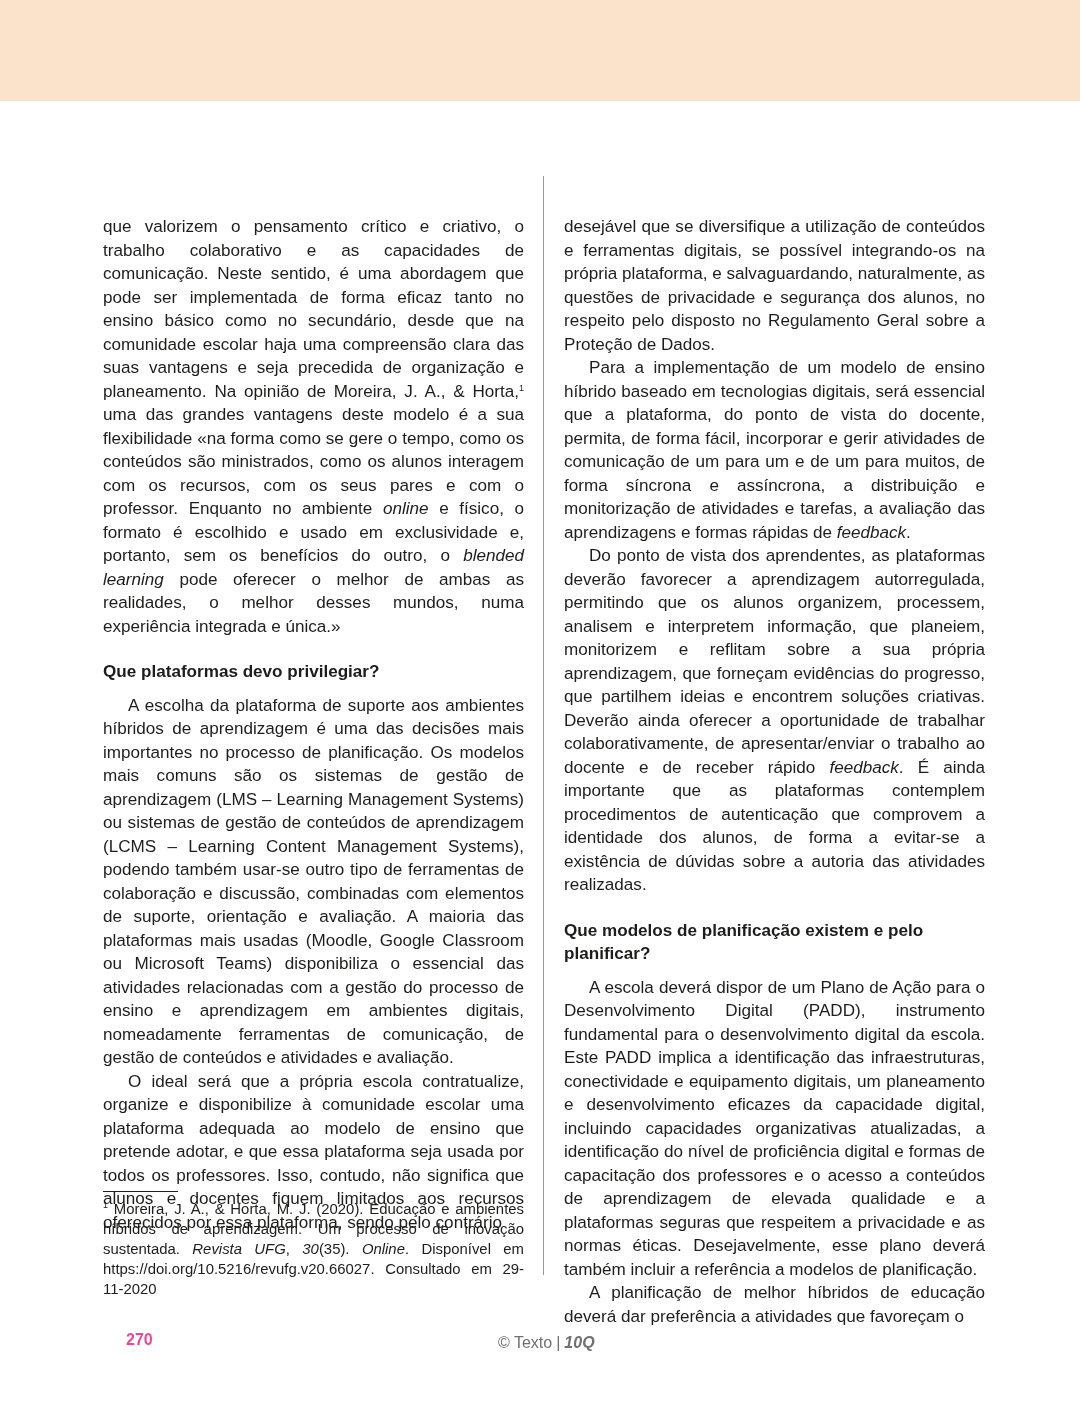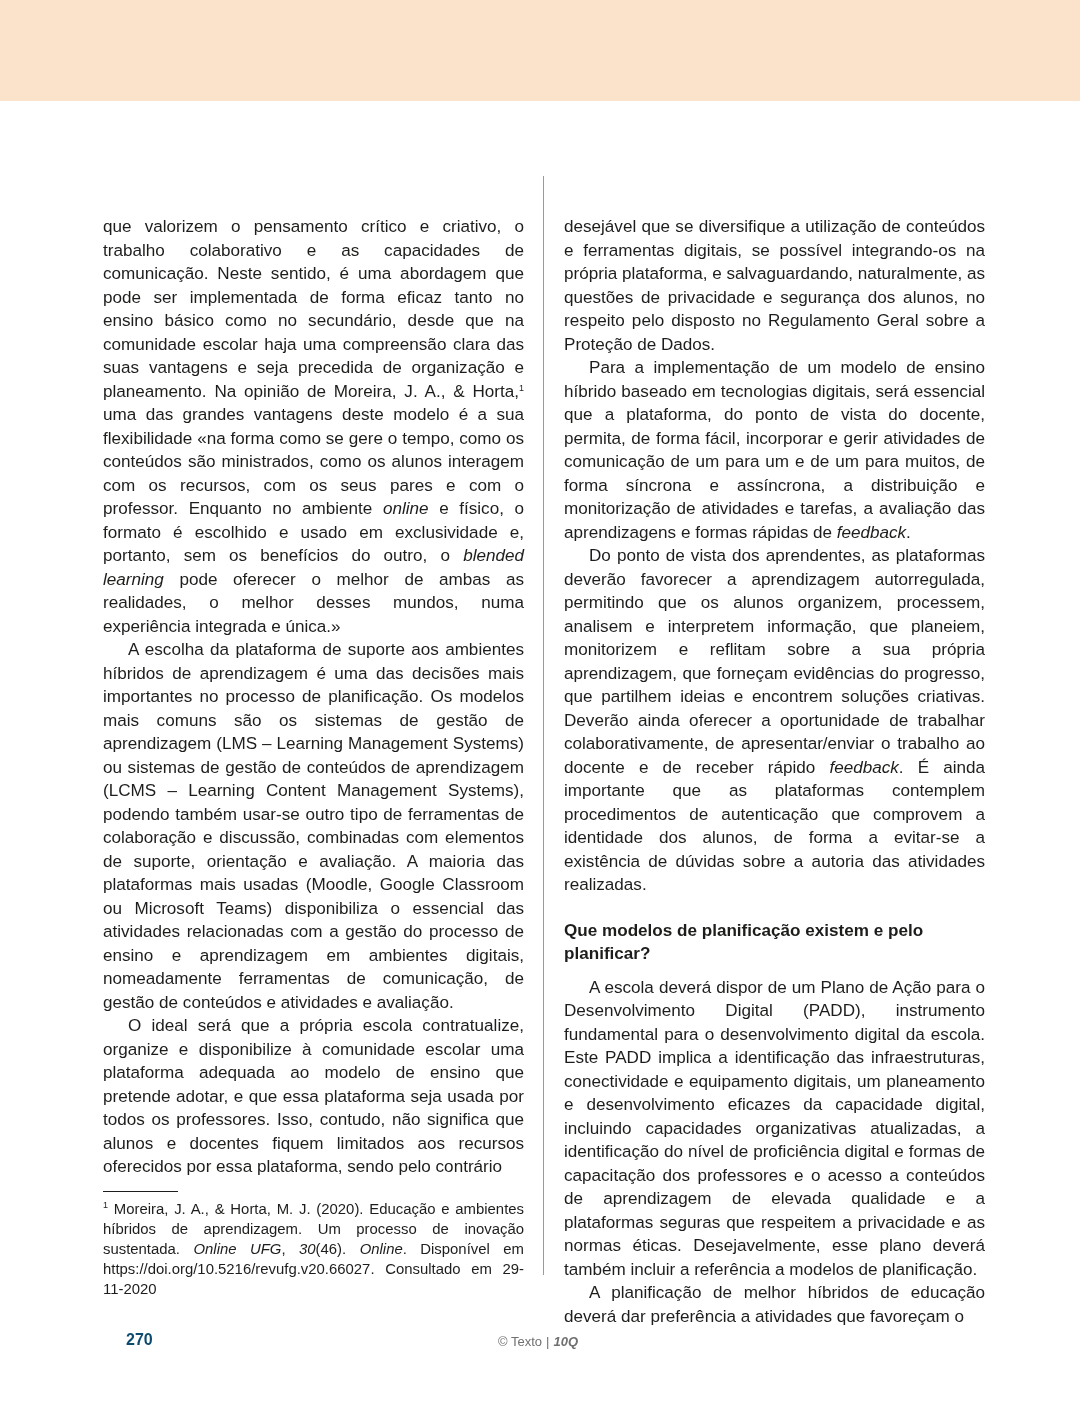--- a/index.html
+++ b/index.html
@@ -9,40 +9,41 @@
   .col { position:absolute; top:173px; font-size:17.1px; line-height:23.5px; text-align:justify;margin-top:42px; }
   .col-left { left:103px; width:421px; }
   .col-right { left:564px; width:421px; }
   .col p { margin:0; text-indent:0; }
   .col p.indent { text-indent:25px; }
   .col h2 { font-size:17.1px; font-weight:bold; margin:22px 0 10px 0; line-height:23.5px; text-align:left; }
   .divider { position:absolute; left:543px; top:176px; width:1px; height:1099px; background:#9a9a9a; }
   .fn-rule { position:absolute; left:103px; top:1191px; width:75px; height:1px; background:#1d1d1b; }
   .footnote { position:absolute; left:103px; top:1199px; width:421px; font-size:14.9px; line-height:20px; text-align:justify; }
   .footnote sup, .col sup { font-size:9px; vertical-align:6px; line-height:0; }
-  .page-number { position:absolute; left:126px; top:1331px; font-size:16px; font-weight:bold; color:#0c4a6e; }
-  .credit { position:absolute; left:498px; top:1334px; font-size:13px; color:#707070; }
+  .page-number { position:absolute; left:126px; top:1331px; font-size:16px; font-weight:bold; color:#ec4899; }
+  .credit { position:absolute; left:498px; top:1334px; font-size:16px; color:#707070; }
   .credit .bar { margin:0 4px; }
   .credit i { font-style:italic; font-weight:bold; }
 </style>
 </head>
 <body>
 
 <div class="top-band"></div>
 
 <div class="col col-left">
   <p><span>que valorizem o pensamento crítico e criativo, o trabalho colaborativo e as capacidades de comunicação. Neste sentido, é uma abordagem que pode ser implementada de forma eficaz tanto no ensino básico como no secundário, desde que na comunidade escolar haja uma compreensão clara das suas vantagens e seja precedida de organização e planeamento. Na opinião de Moreira, J. A., &amp; Horta,</span><sup>1</sup><span> uma das grandes vantagens deste modelo é a sua flexibilidade «na forma como se gere o tempo, como os conteúdos são ministrados, como os alunos interagem com os recursos, com os seus pares e com o professor. Enquanto no ambiente </span><i>online</i><span> e físico, o formato é escolhido e usado em exclusividade e, portanto, sem os benefícios do outro, o </span><i>blended learning</i><span> pode oferecer o melhor de ambas as realidades, o melhor desses mundos, numa experiência integrada e única.»</span></p>
+  <h2>Que plataformas devo privilegiar?</h2>
   <p class="indent">A escolha da plataforma de suporte aos ambientes híbridos de aprendizagem é uma das decisões mais importantes no processo de planificação. Os modelos mais comuns são os sistemas de gestão de aprendizagem (LMS – Learning Management Systems) ou sistemas de gestão de conteúdos de aprendizagem (LCMS – Learning Content Management Systems), podendo também usar-se outro tipo de ferramentas de colaboração e discussão, combinadas com elementos de suporte, orientação e avaliação. A maioria das plataformas mais usadas (Moodle, Google Classroom ou Microsoft Teams) disponibiliza o essencial das atividades relacionadas com a gestão do processo de ensino e aprendizagem em ambientes digitais, nomeadamente ferramentas de comunicação, de gestão de conteúdos e atividades e avaliação.</p>
   <p class="indent">O ideal será que a própria escola contratualize, organize e disponibilize à comunidade escolar uma plataforma adequada ao modelo de ensino que pretende adotar, e que essa plataforma seja usada por todos os professores. Isso, contudo, não significa que alunos e docentes fiquem limitados aos recursos oferecidos por essa plataforma, sendo pelo contrário</p>
 </div>
 
 <div class="divider"></div>
 
 <div class="fn-rule"></div>
-<div class="footnote"><sup>1</sup><span> Moreira, J. A., &amp; Horta, M. J. (2020). Educação e ambientes híbridos de aprendizagem. Um processo de inovação sustentada. </span><i>Online UFG</i><span>, </span><i>30</i><span>(46). </span><i>Online</i><span>. Disponível em https://doi.org/10.5216/revufg.v20.66027. Consultado em 29-11-2020</span></div>
+<div class="footnote"><sup>1</sup><span> Moreira, J. A., &amp; Horta, M. J. (2020). Educação e ambientes híbridos de aprendizagem. Um processo de inovação sustentada. </span><i>Revista UFG</i><span>, </span><i>30</i><span>(35). </span><i>Online</i><span>. Disponível em https://doi.org/10.5216/revufg.v20.66027. Consultado em 29-11-2020</span></div>
 
 <div class="col col-right">
   <p>desejável que se diversifique a utilização de conteúdos e ferramentas digitais, se possível integrando-os na própria plataforma, e salvaguardando, naturalmente, as questões de privacidade e segurança dos alunos, no respeito pelo disposto no Regulamento Geral sobre a Proteção de Dados.</p>
   <p class="indent"><span>Para a implementação de um modelo de ensino híbrido baseado em tecnologias digitais, será essencial que a plataforma, do ponto de vista do docente, permita, de forma fácil, incorporar e gerir atividades de comunicação de um para um e de um para muitos, de forma síncrona e assíncrona, a distribuição e monitorização de atividades e tarefas, a avaliação das aprendizagens e formas rápidas de </span><i>feedback</i><span>.</span></p>
   <p class="indent"><span>Do ponto de vista dos aprendentes, as plataformas deverão favorecer a aprendizagem autorregulada, permitindo que os alunos organizem, processem, analisem e interpretem informação, que planeiem, monitorizem e reflitam sobre a sua própria aprendizagem, que forneçam evidências do progresso, que partilhem ideias e encontrem soluções criativas. Deverão ainda oferecer a oportunidade de trabalhar colaborativamente, de apresentar/enviar o trabalho ao docente e de receber rápido </span><i>feedback</i><span>. É ainda importante que as plataformas contemplem procedimentos de autenticação que comprovem a identidade dos alunos, de forma a evitar-se a existência de dúvidas sobre a autoria das atividades realizadas.</span></p>
   <h2>Que modelos de planificação existem e pelo planificar?</h2>
   <p class="indent">A escola deverá dispor de um Plano de Ação para o Desenvolvimento Digital (PADD), instrumento fundamental para o desenvolvimento digital da escola. Este PADD implica a identificação das infraestruturas, conectividade e equipamento digitais, um planeamento e desenvolvimento eficazes da capacidade digital, incluindo capacidades organizativas atualizadas, a identificação do nível de proficiência digital e formas de capacitação dos professores e o acesso a conteúdos de aprendizagem de elevada qualidade e a plataformas seguras que respeitem a privacidade e as normas éticas. Desejavelmente, esse plano deverá também incluir a referência a modelos de planificação.</p>
   <p class="indent">A planificação de melhor híbridos de educação deverá dar preferência a atividades que favoreçam o</p>
 </div>
 

